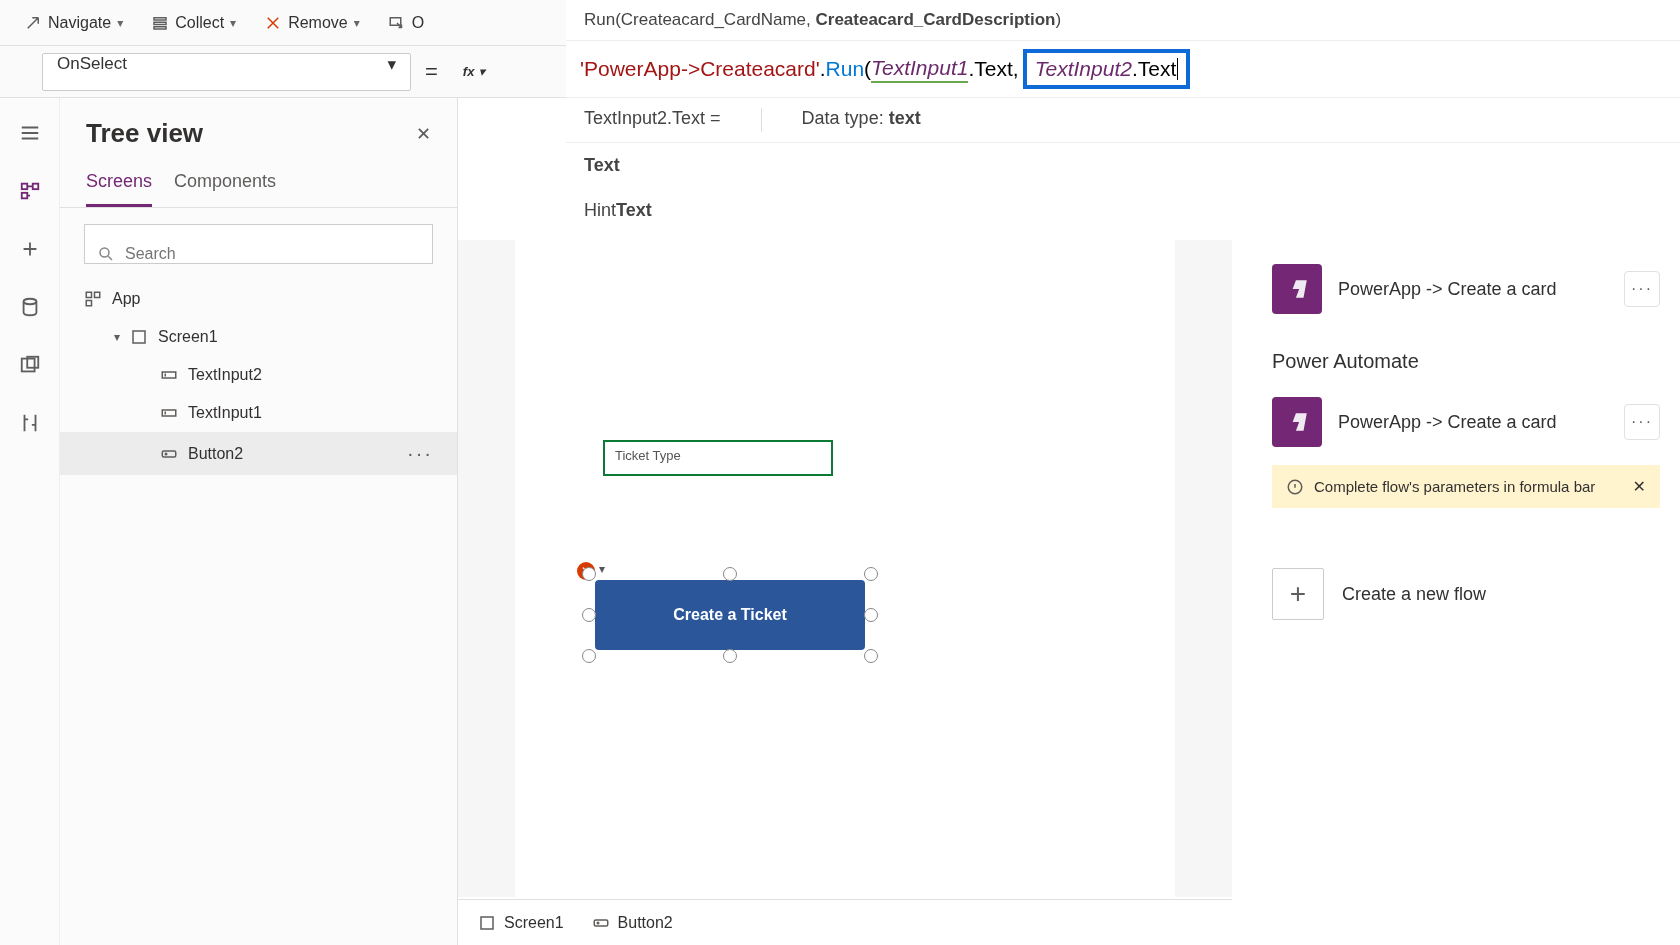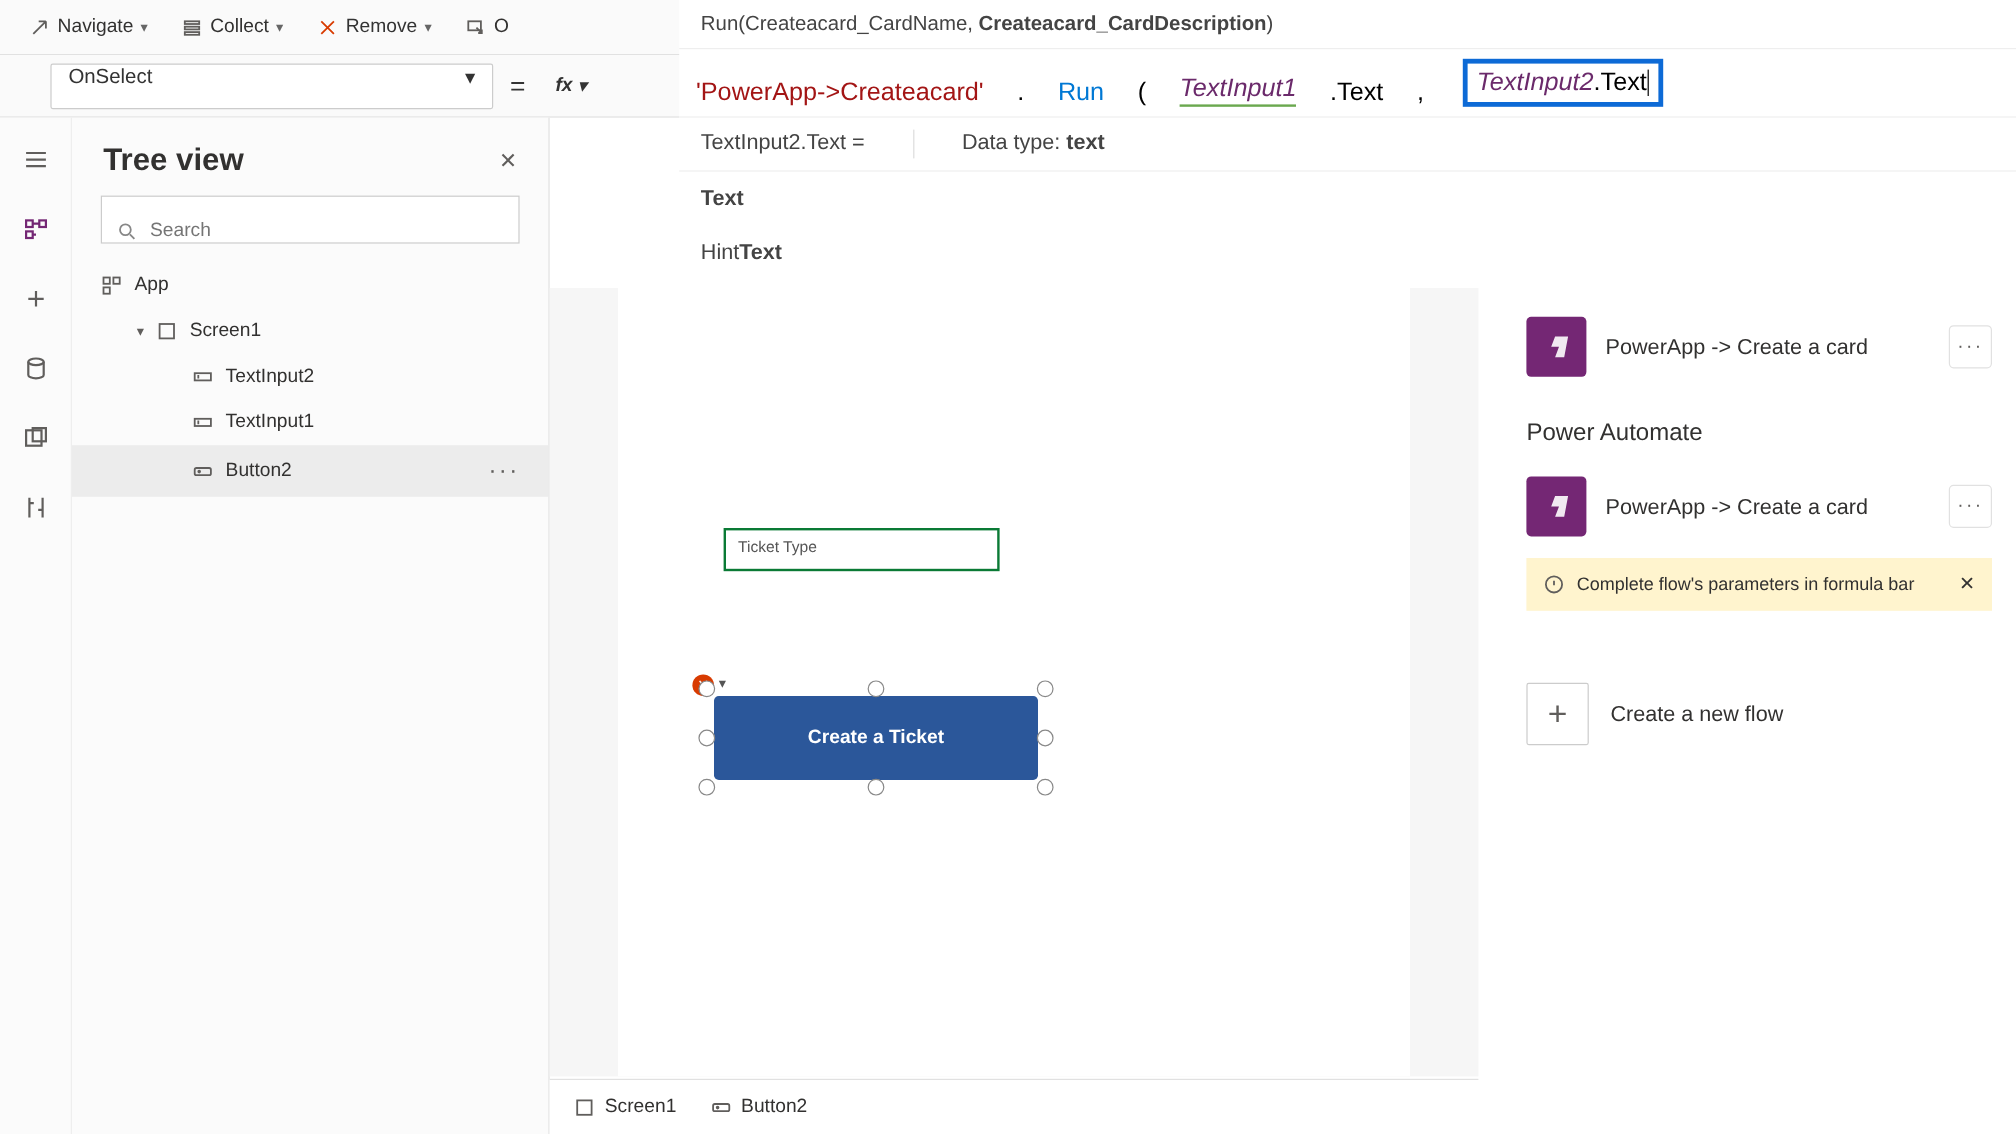--- a/index.html
+++ b/index.html
@@ -9,27 +9,27 @@
     .top-toolbar { height: 46px; border-bottom: 1px solid #e1e1e1; display: flex; align-items: center; padding: 0 10px; background: #fafafa; }
     .toolbar-btn { display: flex; align-items: center; padding: 8px 14px; color: #323130; font-size: 16px; cursor: pointer; gap: 6px; }
     .toolbar-btn.remove { color: #333; }
     .toolbar-btn .chev { color: #666; font-size: 12px; }
     .icon-svg { width: 18px; height: 18px; }
     
     
     .formula-row { height: 52px; border-bottom: 1px solid #e1e1e1; display: flex; align-items: center; background: #fafafa; }
     .prop-select { width: 369px; height: 38px; margin-left: 42px; border: 1px solid #ccc; background: #fff; display: flex; align-items: flex-start; padding: 0 14px; font-size: 17px; color: #333; justify-content: space-between; border-radius: 2px; }
     .eq-sign { margin: 0 14px; font-size: 22px; color: #333; }
-    .fx-btn { display: flex; align-items: center; padding: 6px 10px; border: 1px solid transparent; border-radius: 2px; font-size: 16px; font-style: italic; color: #333; gap: 4px; }
+    .fx-btn { display: flex; align-items: center; padding: 6px 10px; border: 1px solid transparent; border-radius: 2px; font-size: 13px; font-style: italic; color: #333; gap: 4px; }
     
     
     .formula-container { position: absolute; left: 566px; top: 0; right: 0; background: #fff; z-index: 5; }
     .signature-hint { padding: 10px 18px; font-size: 17px; color: #444; border-bottom: 0; }
     .signature-hint .bold-part { font-weight: 700; }
-    .formula-input-row { padding: 8px 14px; border-top: 1px solid #eee; display: flex; align-items: flex-end; font-family: Consolas, monospace; font-size: 21px; gap: 28px; }
+    .formula-input-row { padding: 8px 14px; border-top: 1px solid #eee; display: flex; align-items: center; font-family: Consolas, monospace; font-size: 21px; }
     .code-token { color: #a31515; }
     .code-dot { color: #000; }
     .code-run { color: #0078d4; }
     .code-ref { color: #6b2a6b; font-style: italic; }
     .code-ref1 { border-bottom: 2px solid #6aa84f; padding-bottom: 1px; }
     .code-ref2-box { border: 4px solid #0d6ad6; padding: 4px 8px; margin-left: 4px; display: inline-flex; align-items: center; }
     .cursor-bar { display: inline-block; width: 1px; height: 22px; background: #000; margin-left: 1px; vertical-align: middle; }
     .info-row { display: flex; padding: 10px 18px; font-size: 18px; color: #444; gap: 40px; border-top: 1px solid #eee; }
     .info-divider { border-left: 1px solid #ddd; height: 24px; }
     .suggest-list { background: #fff; border-top: 1px solid #eee; }
@@ -193,20 +193,24 @@
     </svg>
   <svg class="rail-icon" viewBox="0 0 24 24" stroke="#605e5c" stroke-width="2" fill="none">
       <path d="M6 3v18M18 3v18M6 8h4M18 14h-4"></path>
     </svg>
 </div>
 
 <div class="tree-panel">
   <div class="tree-header">
     <span class="tree-title">Tree view</span>
     <span class="tree-close">✕</span>
+  </div>
+  <div class="tree-tabs">
+    <div class="tree-tab active">Screens</div>
+    <div class="tree-tab">Components</div>
   </div>
   <div class="tree-search">
     <svg width="18" height="18" viewBox="0 0 24 24" stroke="#888" stroke-width="2" fill="none">
         <circle cx="10" cy="10" r="6"></circle>
         <path d="M15 15l5 5"></path>
       </svg>
     <input placeholder="Search" style="">
   </div>
   <div class="tree-item">
     <svg class="tree-icon" viewBox="0 0 24 24" stroke="#605e5c" stroke-width="2" fill="none">

